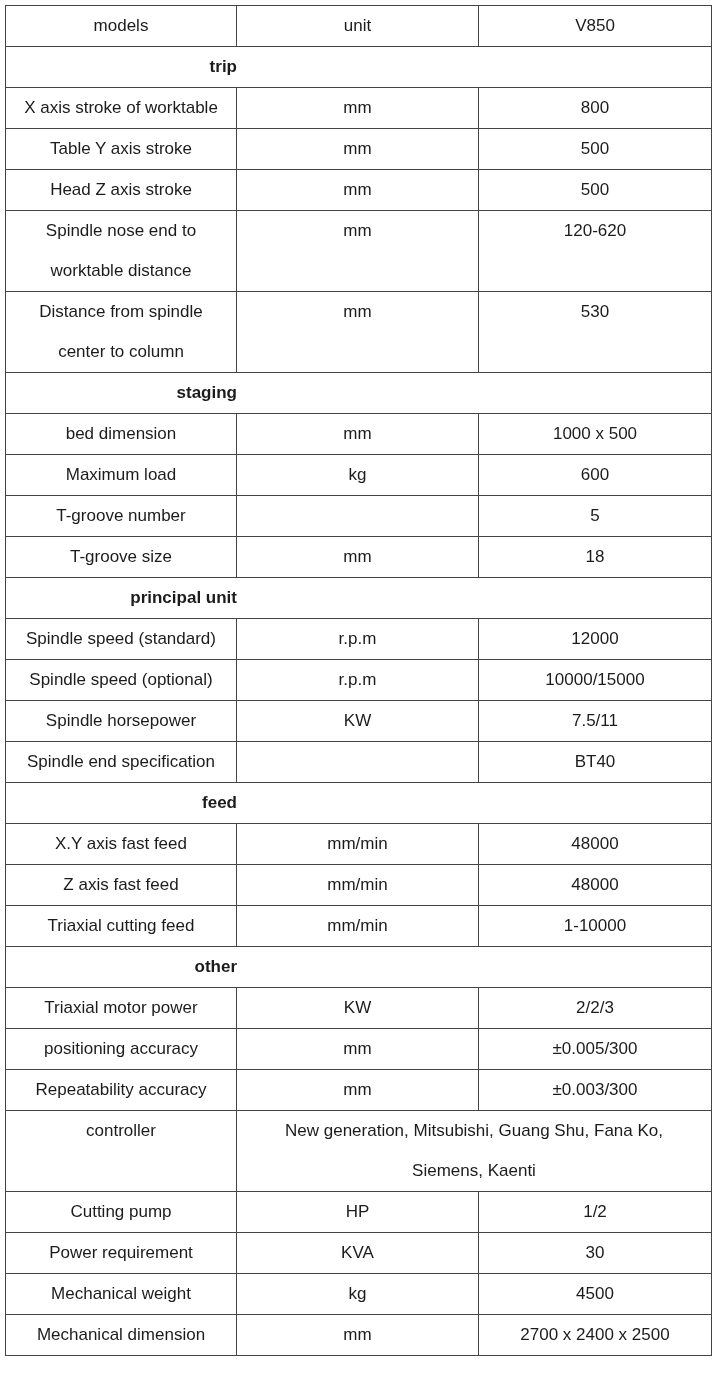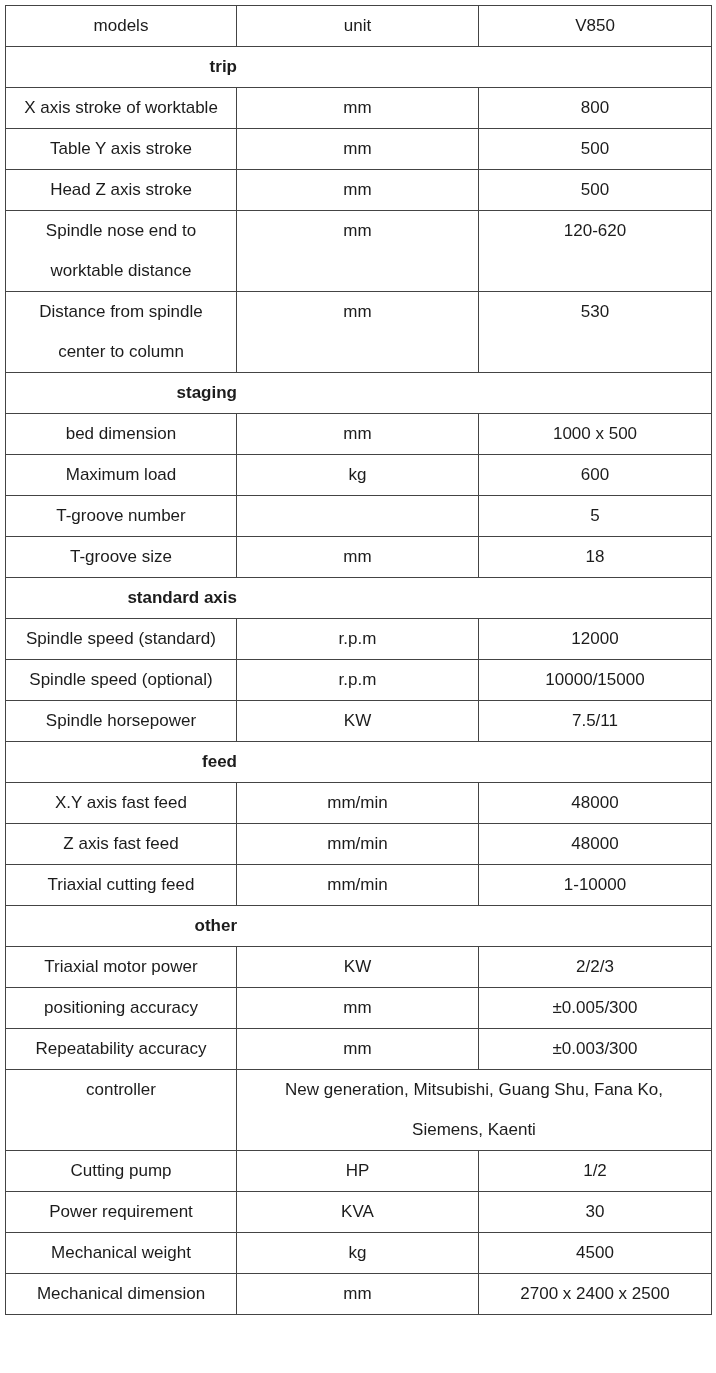--- a/index.html
+++ b/index.html
@@ -120,37 +120,42 @@
           <td></td>
           <td>5</td>
         </tr>
         <tr class="h1">
           <td>T-groove size</td>
           <td>mm</td>
           <td>18</td>
         </tr>
         <tr class="h1">
           <td colspan="3" class="section-cell">
-            <span class="section-label">standard axis</span>
+            <span class="section-label">principal unit</span>
           </td>
         </tr>
         <tr class="h1">
           <td>Spindle speed (standard)</td>
           <td>r.p.m</td>
           <td>12000</td>
         </tr>
         <tr class="h1">
           <td>Spindle speed (optional)</td>
           <td>r.p.m</td>
           <td>10000/15000</td>
         </tr>
         <tr class="h1">
           <td>Spindle horsepower</td>
           <td>KW</td>
           <td>7.5/11</td>
+        </tr>
+        <tr class="h1">
+          <td>Spindle end specification</td>
+          <td></td>
+          <td>BT40</td>
         </tr>
         <tr class="h1">
           <td colspan="3" class="section-cell">
             <span class="section-label">feed</span>
           </td>
         </tr>
         <tr class="h1">
           <td>X.Y axis fast feed</td>
           <td>mm/min</td>
           <td>48000</td>

